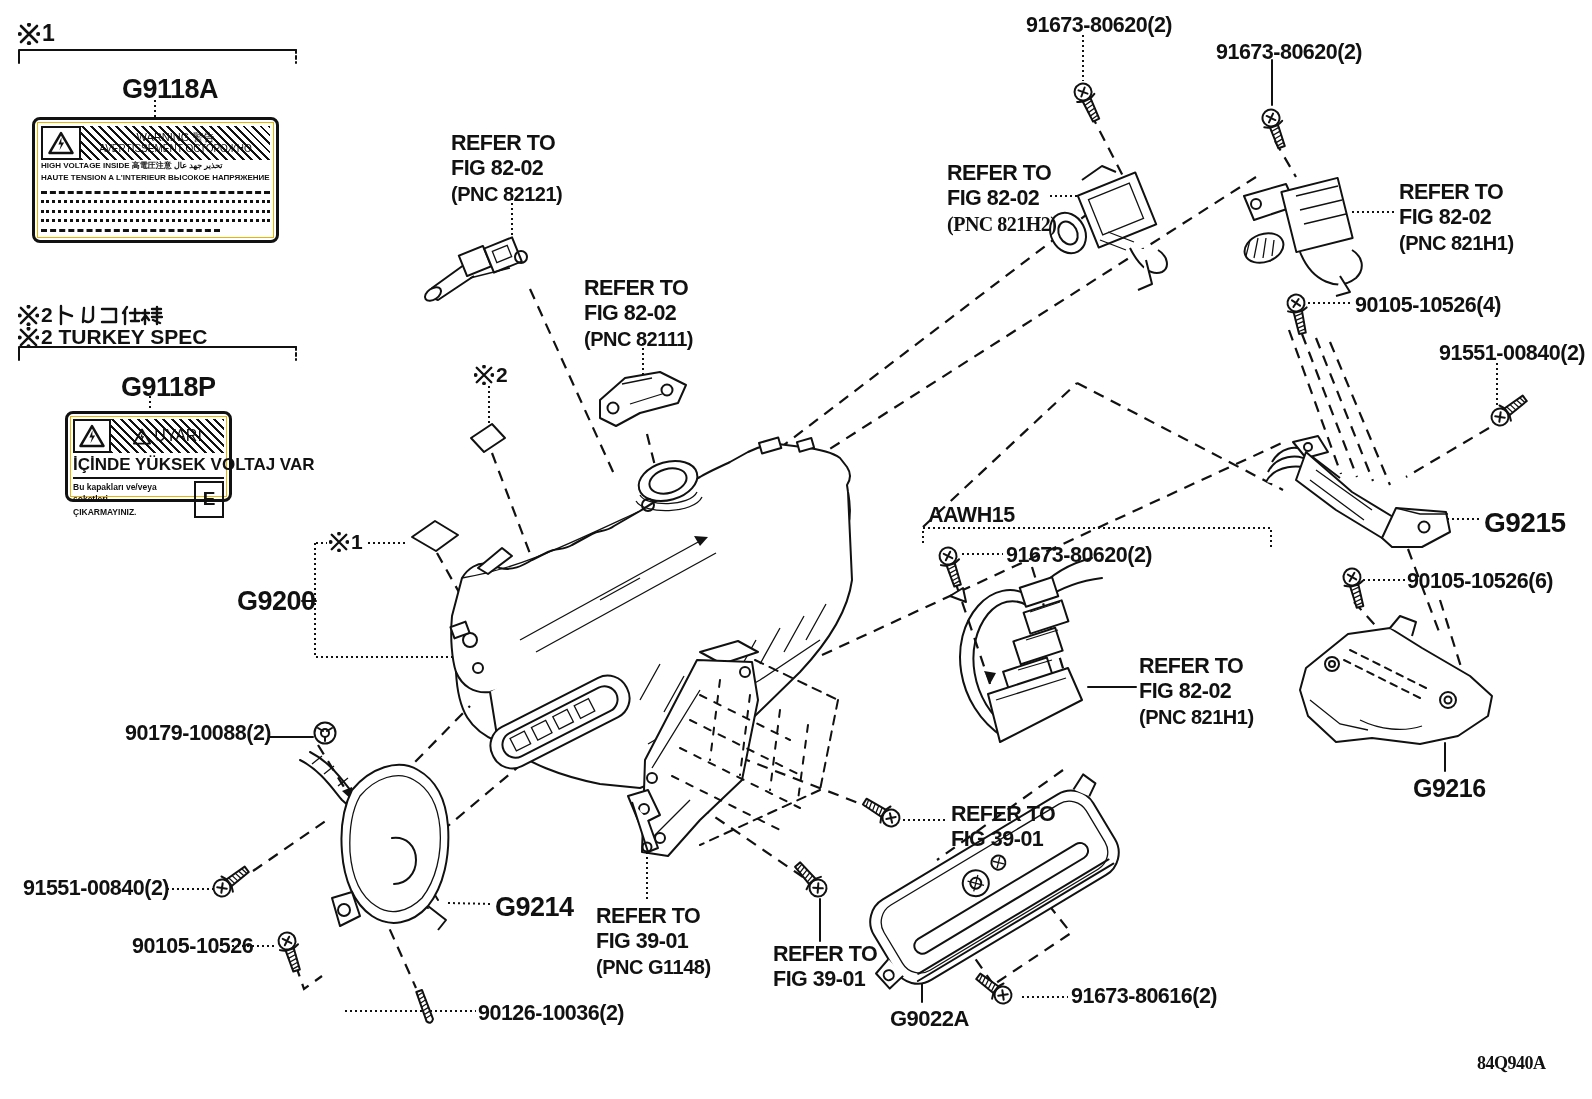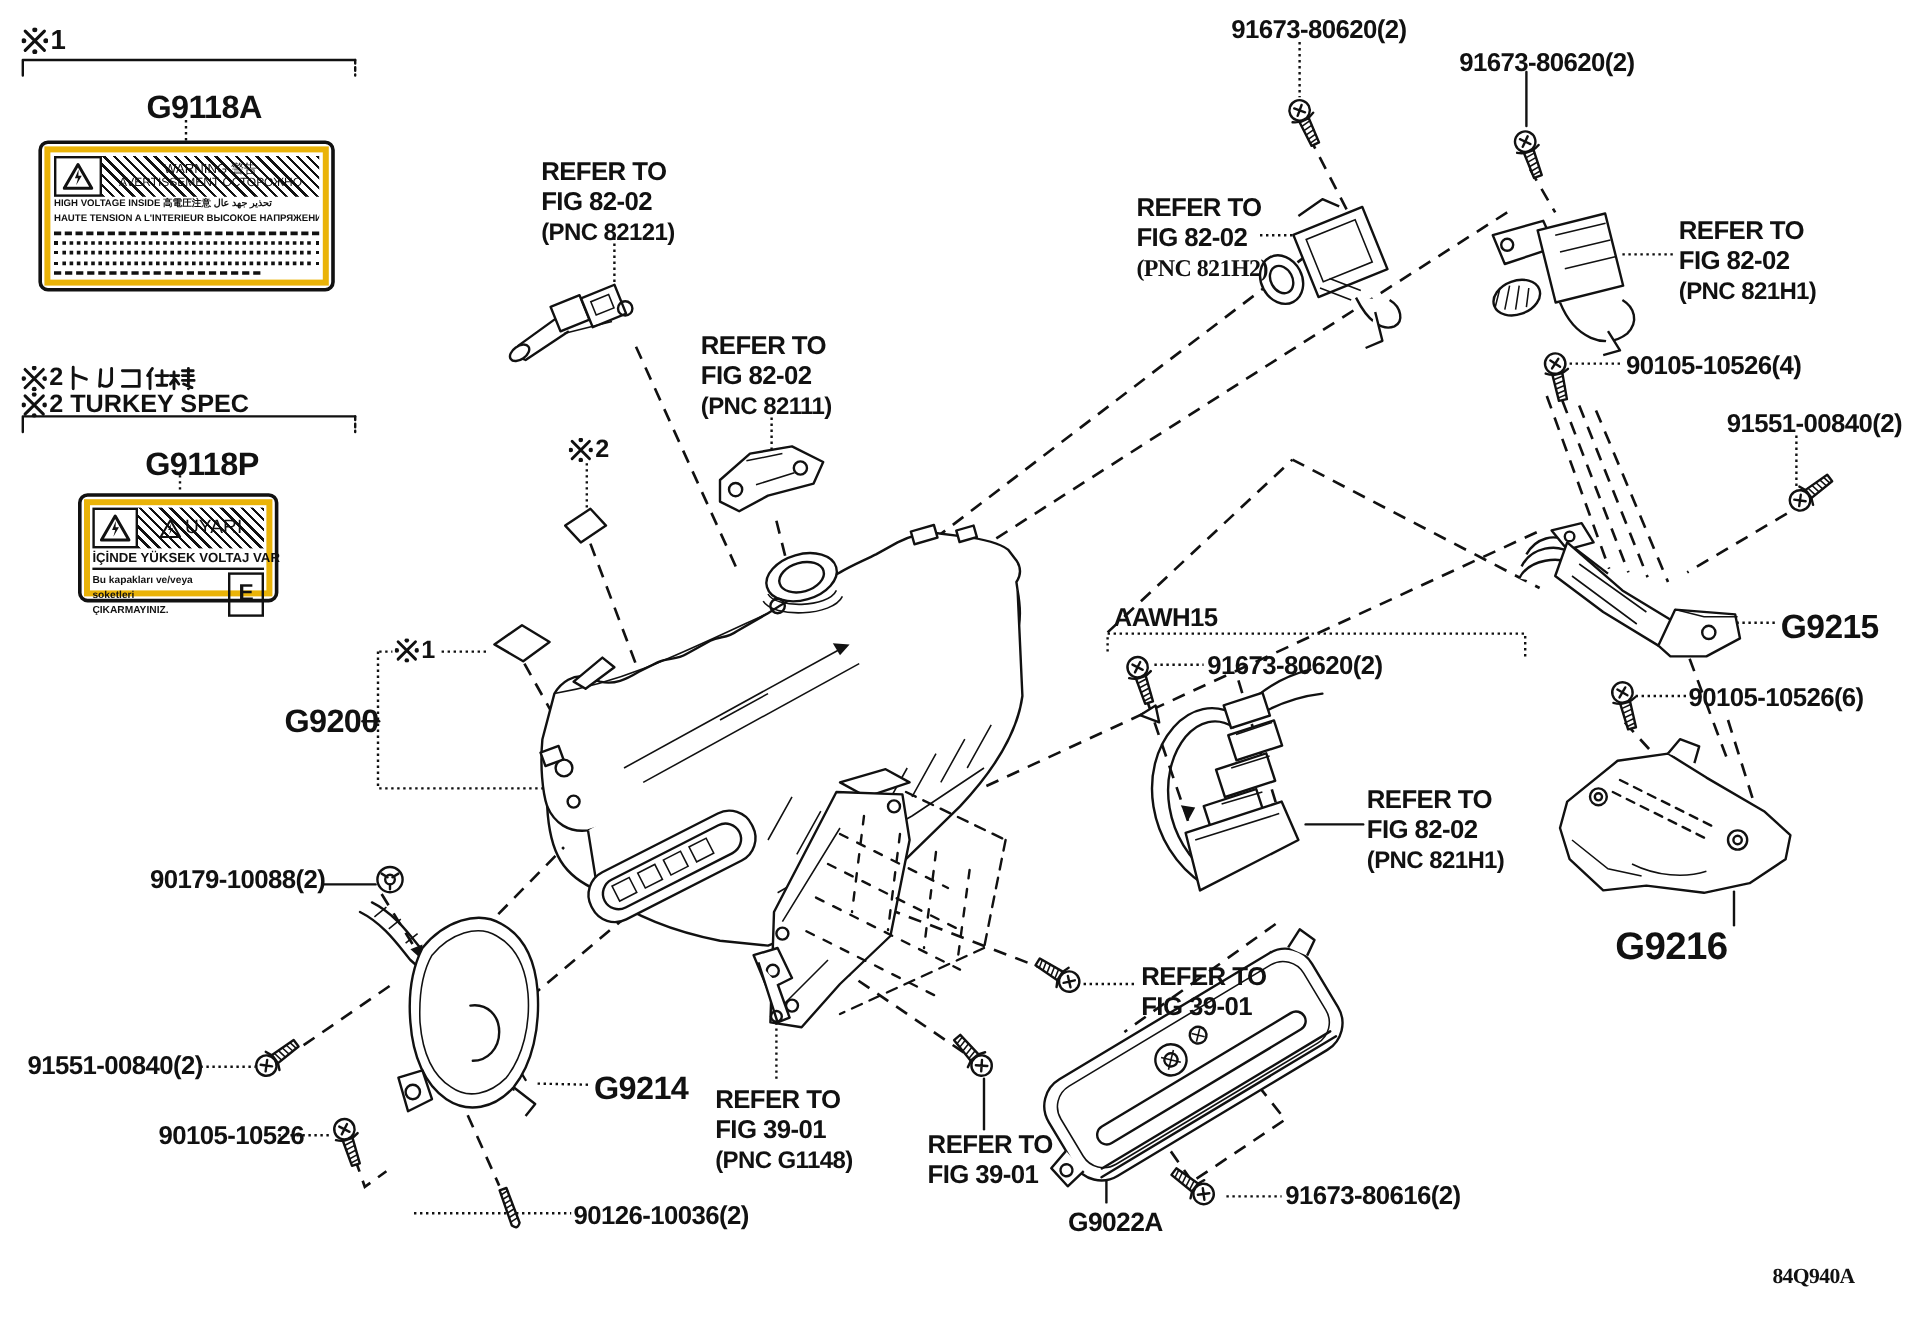--- a/index.html
+++ b/index.html
@@ -9,21 +9,21 @@
   .ln{fill:none;stroke:#111;stroke-width:2;stroke-linejoin:round;stroke-linecap:round}
   .fw{fill:#fff;stroke:#111;stroke-width:2;stroke-linejoin:round}
   .thin{fill:none;stroke:#111;stroke-width:1.3}
   .dash{fill:none;stroke:#111;stroke-width:2.2;stroke-dasharray:11 8}
   .dot{fill:none;stroke:#111;stroke-width:2;stroke-dasharray:2 3}
   .blk{fill:#111;stroke:none}
   .callout{position:absolute;font-weight:bold;white-space:nowrap;letter-spacing:-0.5px;}
   .callout .pnc{letter-spacing:-0.5px;}
   .marker{position:absolute;font-weight:bold;white-space:nowrap;display:flex;align-items:center;gap:2px;}
   .wlabel{position:absolute;box-sizing:border-box;border:3px solid #111;border-radius:8px;background:#fff;padding:2px;}
-  .wl-inner{box-sizing:border-box;border:5px solid #eab308;width:100%;height:100%;padding:3px;display:flex;flex-direction:column;}
+  .wl-inner{box-sizing:border-box;border:1px solid #eab308;width:100%;height:100%;padding:3px;display:flex;flex-direction:column;}
   .wl-top{display:flex;}
   .wl-icon{box-sizing:border-box;border:2px solid #111;display:flex;align-items:center;justify-content:center;background:#fff;}
   .wl-band{flex:1;position:relative;background:repeating-linear-gradient(45deg,#111 0 2px,#fff 2px 6px);display:flex;flex-direction:column;align-items:center;justify-content:center;}
   .wl-band div{line-height:1.05;}
   .wl-body{font-weight:bold;}
   .rule{border-top:3px dashed #111;height:0;margin:4px 0 0 0;}
   .ruledot{border-top:3px dotted #111;height:0;margin:4px 0 0 0;}
 </style>
 </head>
 <body>
@@ -420,21 +420,21 @@
               <use href="#tri-bolt"></use>
             </svg>
       </div>
       <div class="wl-band" style="flex-direction:row;gap:3px;">
         <svg width="18" height="17" viewBox="0 0 24 23">
               <use href="#tri-bolt"></use>
             </svg>
         <div style="font-size:16px;">UYARI</div>
       </div>
     </div>
-    <div style="font-size:11px;font-weight:bold;border-bottom:2px solid #111;padding:2px 0;white-space:nowrap;">İÇİNDE YÜKSEK VOLTAJ VAR</div>
+    <div style="font-size:17px;font-weight:bold;border-bottom:2px solid #111;padding:2px 0;white-space:nowrap;">İÇİNDE YÜKSEK VOLTAJ VAR</div>
     <div style="flex:1;display:flex;">
       <div style="flex:1;font-size:8.5px;font-weight:bold;line-height:1.45;padding-top:2px;">
         <div>Bu kapakları ve/veya soketleri</div>
         <div>ÇIKARMAYINIZ.</div>
       </div>
       <div style="width:26px;border:2px solid #111;display:flex;align-items:center;justify-content:center;font-size:19px;font-weight:bold;margin:2px 0 0 2px;">E</div>
     </div>
   </div>
 </div>
 
@@ -497,21 +497,21 @@
       </div>
       <div class="callout" style="left: 1439px; top: 341px; font-size: 21.5px; line-height: 25.37px;">
         <div>91551-00840(2)</div>
       </div>
       <div class="callout" style="left: 1484px; top: 506px; font-size: 28px; line-height: 33.04px;">
         <div>G9215</div>
       </div>
       <div class="callout" style="left: 1407px; top: 569px; font-size: 21.5px; line-height: 25.37px;">
         <div>90105-10526(6)</div>
       </div>
-      <div class="callout" style="left: 1346px; top: 772px; font-size: 32px; line-height: 33.04px;">
+      <div class="callout" style="left: 1413px; top: 772px; font-size: 25px; line-height: 33.04px;">
         <div>G9216</div>
       </div>
       <div class="callout" style="left: 928px; top: 503px; font-size: 21.5px; line-height: 25.37px;">
         <div>AAWH15</div>
       </div>
       <div class="callout" style="left: 237px; top: 586px; font-size: 27px; line-height: 31.86px;">
         <div>G9200</div>
       </div>
       <div class="callout" style="left: 125px; top: 721px; font-size: 21.5px; line-height: 25.37px;">
         <div>90179-10088(2)</div>

